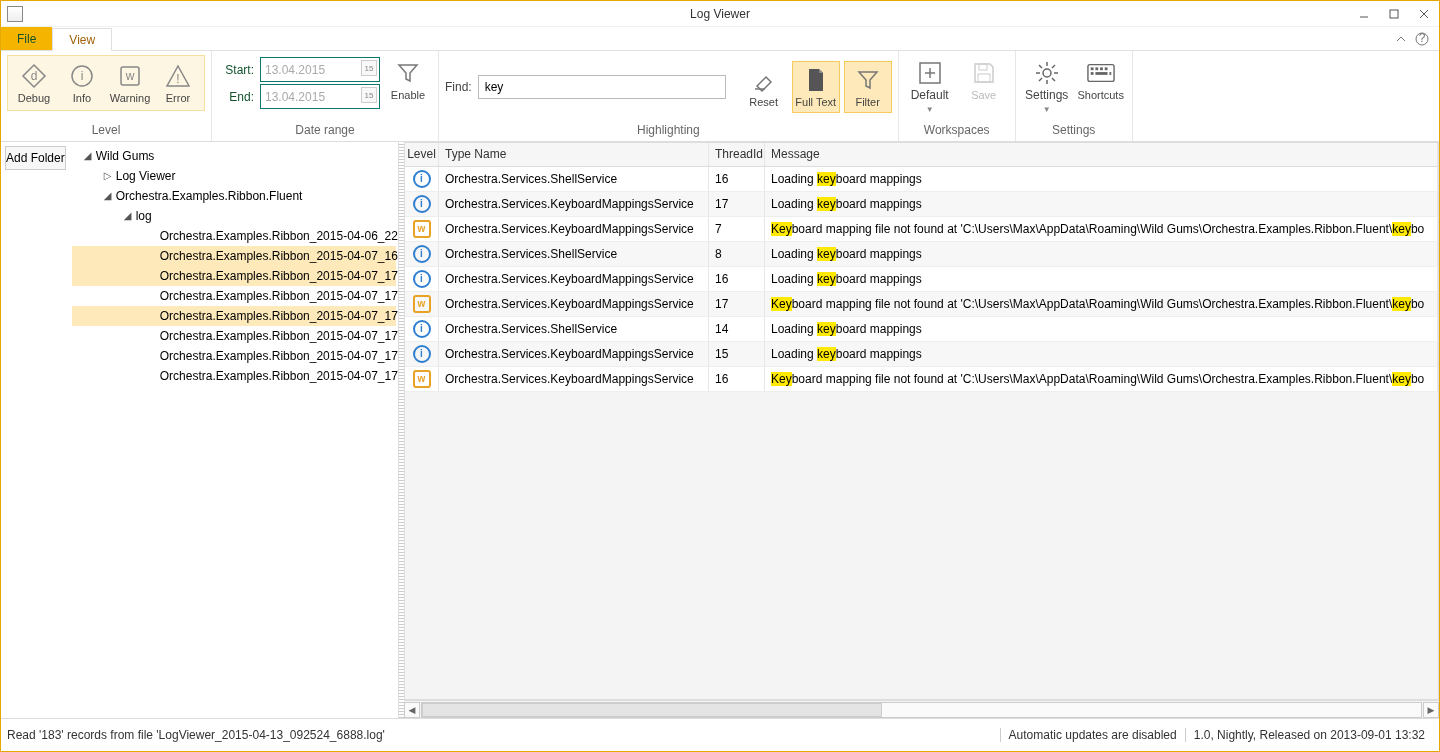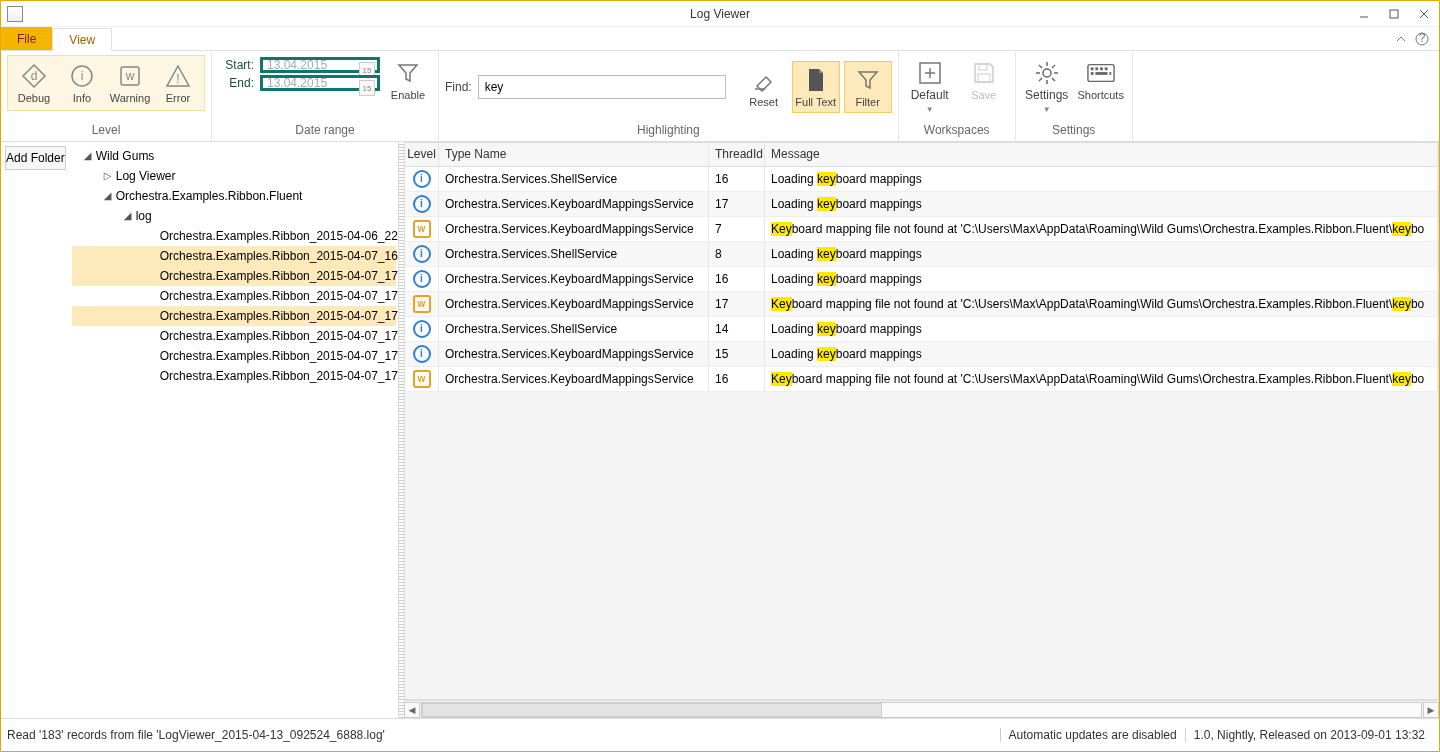--- a/index.html
+++ b/index.html
@@ -10,40 +10,40 @@
 .titlebar { height: 26px; display: flex; align-items: center; position: relative; border-bottom: 1px solid #f0f0f0; }
 .titlebar .appicon { width: 16px; height: 16px; margin: 0 6px; border: 1px solid #888; background: linear-gradient(#fff,#eee); }
 .titlebar .title { position: absolute; left: 0; right: 0; text-align: center; font-size: 12px; color: #333; pointer-events: none; }
 .winbtns { margin-left: auto; display: flex; }
 .winbtn { width: 30px; height: 22px; display: flex; align-items: center; justify-content: center; cursor: default; color: #555; }
 .winbtn svg { width: 12px; height: 12px; }
 
 
 .menutabs { height: 24px; display: flex; align-items: stretch; border-bottom: 1px solid #e0e0e0; }
 .mtab { padding: 0 16px; display: flex; align-items: center; font-size: 12px; cursor: default; }
-.mtab.file { background: #f5b400; color: #7f1d1d; }
+.mtab.file { background: #f5b400; color: #14532d; }
 .mtab.view { color: #a16207; border: 1px solid #e0e0e0; border-bottom: 1px solid #fff; background: #fff; position: relative; top: 1px; }
 .spacer { flex: 1; }
 .trayicons { display: flex; align-items: center; gap: 8px; padding-right: 10px; color: #666; }
 
 
 .ribbon { display: flex; border-bottom: 1px solid #ddd; background: #fff; }
 .rgroup { display: flex; flex-direction: column; border-right: 1px solid #e6e6e6; padding: 4px 6px 2px 6px; }
 .rgroup-body { display: flex; align-items: flex-start; gap: 4px; flex: 1; }
 .rgroup-label { text-align: center; color: #666; font-size: 12px; padding: 4px 0 2px 0; }
 .rbtn { display: flex; flex-direction: column; align-items: center; justify-content: flex-start; width: 50px; padding: 4px 2px; cursor: default; }
 .rbtn.small { width: 48px; }
 .rbtn .ico { width: 28px; height: 28px; display: flex; align-items: center; justify-content: center; }
 .rbtn .lbl { font-size: 11px; color: #444; text-align: center; margin-top: 2px; line-height: 1.1; }
 .rbtn.disabled .lbl { color: #bbb; }
 .rbtn.highlight { background: #fde9b9; border: 1px solid #f5cc5b; }
 .level-panel { background: #fdf6e3; border: 1px solid #f5e0a0; padding: 2px; display: flex; }
 .daterow { display: flex; align-items: center; gap: 6px; margin: 2px 0; }
 .datelbl { width: 36px; text-align: right; color: #14532d; }
-.datefield { width: 120px; height: 16px; border: 3px solid #0f766e; display: flex; align-items: center; padding: 0 4px; color: #aaa; font-size: 12px; position: relative; }
+.datefield { width: 120px; height: 25px; border: 1px solid #0f766e; display: flex; align-items: center; padding: 0 4px; color: #aaa; font-size: 12px; position: relative; }
 .datefield .calico { position: absolute; right: 2px; top: 2px; width: 16px; height: 16px; border: 1px solid #ccc; font-size: 8px; display: flex; align-items: center; justify-content: center; color: #888; background: #f8f8f8; }
 .findrow { display: flex; align-items: center; gap: 6px; }
 .findinput { width: 248px; height: 24px; border: 1px solid #bbb; padding: 0 6px; font-size: 12px; }
 .dropdown-caret { font-size: 8px; color: #888; }
 
 
 .mainsplit { flex: 1; display: flex; min-height: 0; }
 .sidepanel { width: 398px; border-right: 1px solid #ddd; display: flex; flex-direction: row; }
 .sideheader { display: flex; gap: 4px; padding: 4px; }
 .sidebtn { flex: 1; height: 24px; border: 1px solid #ccc; background: #f7f7f7; display: flex; align-items: center; justify-content: center; font-size: 12px; cursor: default; }

